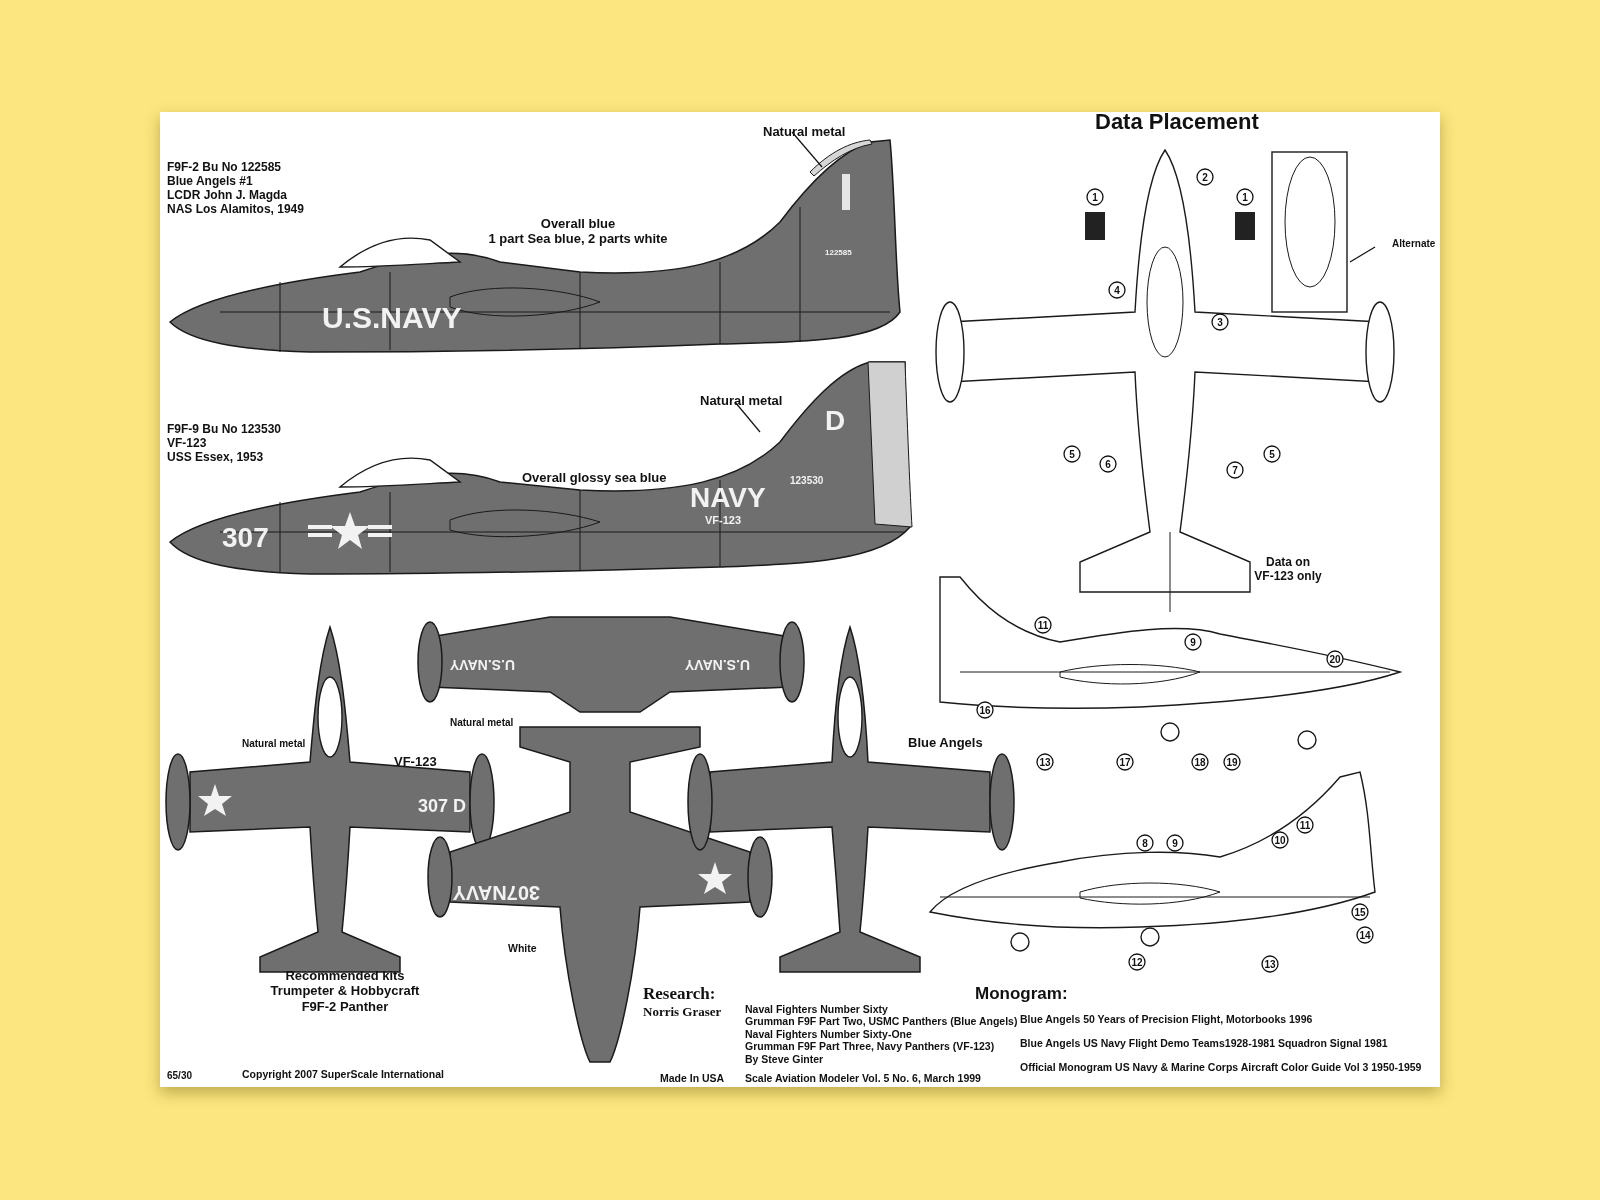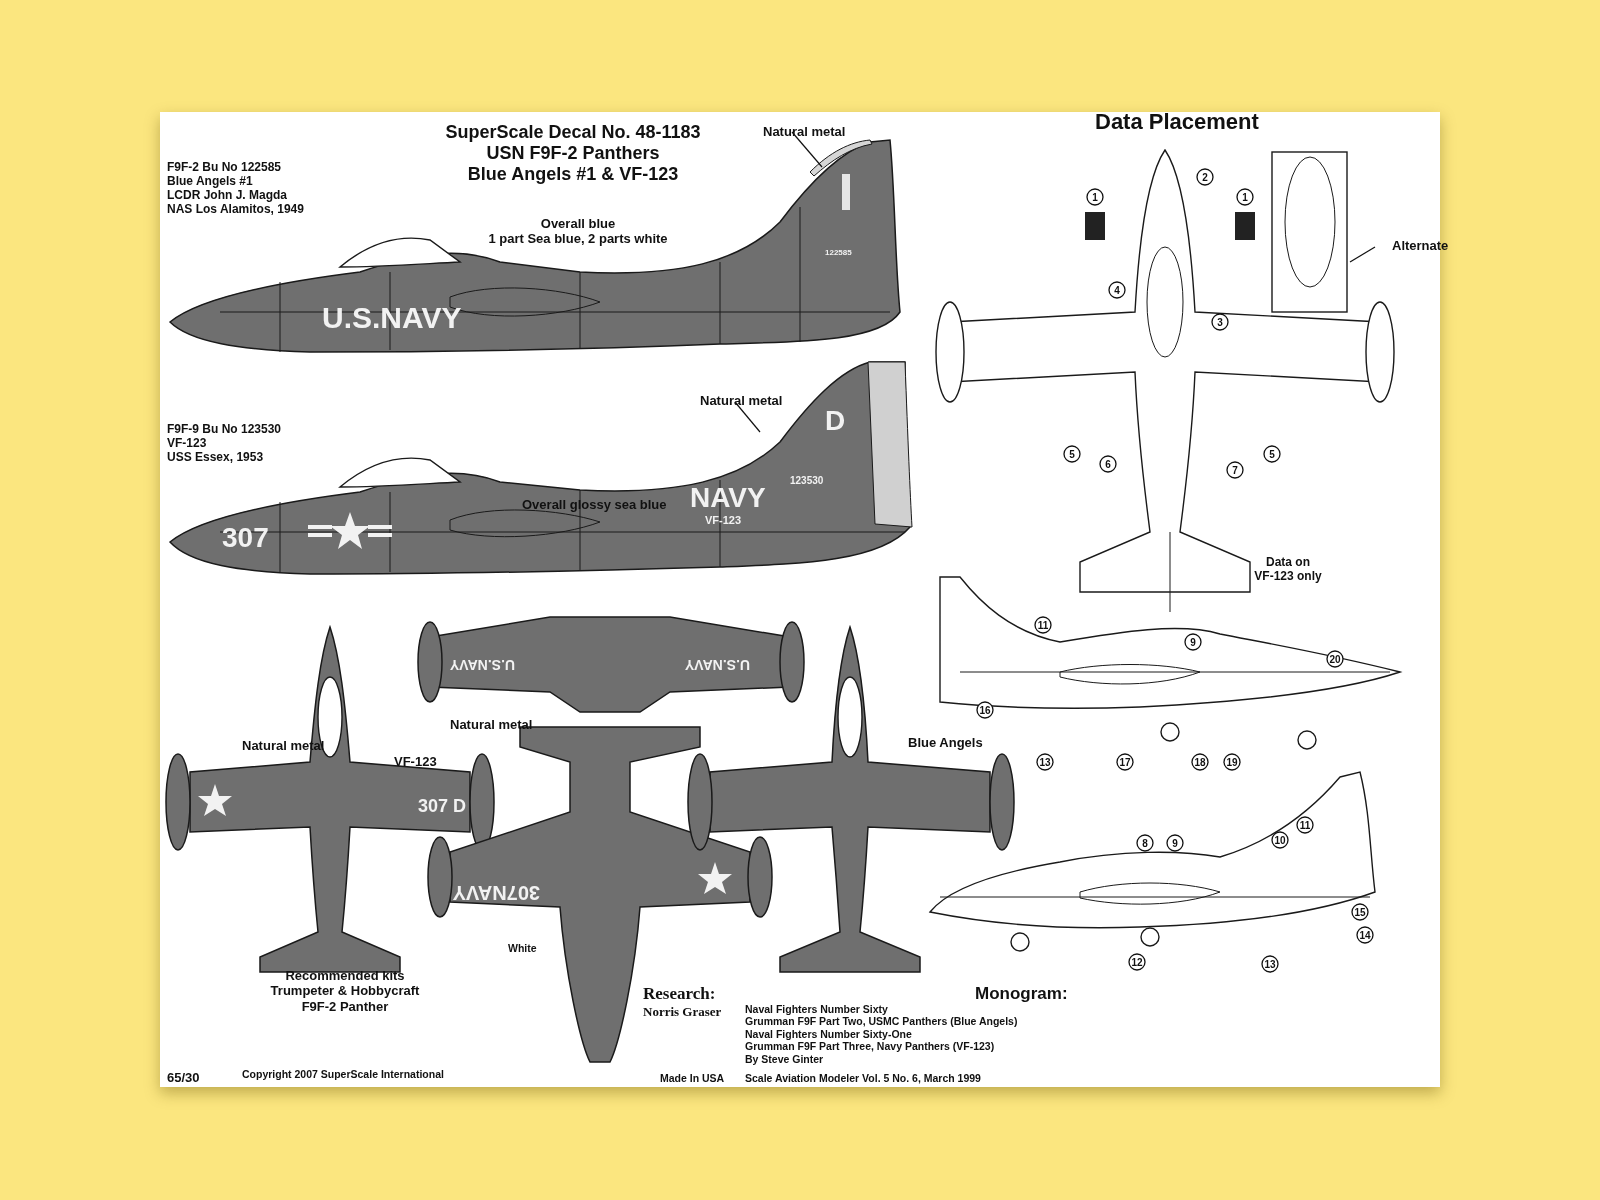--- a/index.html
+++ b/index.html
@@ -5,21 +5,21 @@
   html, body { margin:0; padding:0; }
   body { width:1600px; height:1200px; background:#fbe67f; position:relative; overflow:hidden;
          font-family:"Liberation Sans", sans-serif; }
   .sheet { position:absolute; left:160px; top:112px; width:1280px; height:975px; background:#ffffff;
            box-shadow: 0 6px 14px rgba(120,100,20,0.45); }
   .txt { position:absolute; color:#111; font-weight:bold; white-space:nowrap; line-height:1.18; }
   .t-title { font-size:18px; text-align:center; }
   .t-sub { font-size:12px; }
   .t-note { font-size:13px; text-align:center; }
   .t-small { font-size:10.5px; }
-  .t-tiny { font-size:13px; }
+  .t-tiny { font-size:10px; }
   .t-head { font-size:22px; }
   .t-research { font-size:17px; }
   svg { position:absolute; left:0; top:0; }
   .block div { display:block; }
 </style>
 </head>
 <body>
 
 <div class="sheet">
 
@@ -240,25 +240,20 @@
           <circle class="cc" cx="977" cy="850" r="8"></circle>
           <text class="ct" x="977" y="854">12</text>
         </g>
       <g>
           <circle class="cc" cx="1110" cy="852" r="8"></circle>
           <text class="ct" x="1110" y="856">13</text>
         </g>
     </g>
   </svg>
 
-  <div class="txt t-title block" style="left:268px; top:10px; width:290px;">
-    <div>SuperScale Decal No. 48-1183</div>
-    <div>USN F9F-2 Panthers</div>
-    <div>Blue Angels #1 &amp; VF-123</div>
-  </div>
 
   <div class="txt t-sub block" style="left:7px; top:48px;">
     <div>F9F-2 Bu No 122585</div>
     <div>Blue Angels #1</div>
     <div>LCDR John J. Magda</div>
     <div>NAS Los Alamitos, 1949</div>
   </div>
 
   <div class="txt t-note block" style="left:313px; top:104px; width:210px;">
     <div>Overall blue</div>
@@ -266,21 +261,21 @@
   </div>
 
   <div class="txt t-note" style="left:603px; top:12px;">Natural metal</div>
 
   <div class="txt t-sub block" style="left:7px; top:310px;">
     <div>F9F-9 Bu No 123530</div>
     <div>VF-123</div>
     <div>USS Essex, 1953</div>
   </div>
 
-  <div class="txt t-note" style="left:362px; top:358px;margin-top:27px;">Overall glossy sea blue</div>
+  <div class="txt t-note" style="left:362px; top:358px;">Overall glossy sea blue</div>
   <div class="txt t-note" style="left:540px; top:281px;">Natural metal</div>
 
   <div class="txt t-head" style="left:935px; top:-3px;">Data Placement</div>
   <div class="txt t-tiny" style="left:1232px; top:126px;">Alternate</div>
   <div class="txt t-sub block" style="left:1078px; top:397px; text-align:center; width:100px;margin-top:46px;">
     <div>Data on</div>
     <div>VF-123 only</div>
   </div>
 
   <div class="txt t-tiny" style="left:82px; top:626px;">Natural metal</div>
@@ -302,18 +297,23 @@
 
   <div class="txt t-small block" style="left:585px; top:891px;">
     <div>Naval Fighters Number Sixty</div>
     <div>Grumman F9F Part Two, USMC Panthers (Blue Angels)</div>
     <div>Naval Fighters Number Sixty-One</div>
     <div>Grumman F9F Part Three, Navy Panthers (VF-123)</div>
     <div>By Steve Ginter</div>
   </div>
 
   <div class="txt" style="left:815px; top:872px; font-size:17px;">Monogram:</div>
+  <div class="txt t-small" style="left:860px; top:895px; line-height:24px;">
+    <div>Blue Angels 50 Years of Precision Flight, Motorbooks 1996</div>
+    <div>Blue Angels US Navy Flight Demo Teams1928-1981 Squadron Signal 1981</div>
+    <div>Official Monogram US Navy &amp; Marine Corps Aircraft Color Guide Vol 3 1950-1959</div>
+  </div>
 
   <div class="txt t-tiny" style="left:7px; top:958px;">65/30</div>
   <div class="txt t-small" style="left:82px; top:956px;">Copyright 2007 SuperScale International</div>
   <div class="txt t-small" style="left:500px; top:960px;">Made In USA</div>
   <div class="txt t-small" style="left:585px; top:960px;">Scale Aviation Modeler Vol. 5 No. 6, March 1999</div>
 </div>
 
 </body></html>

